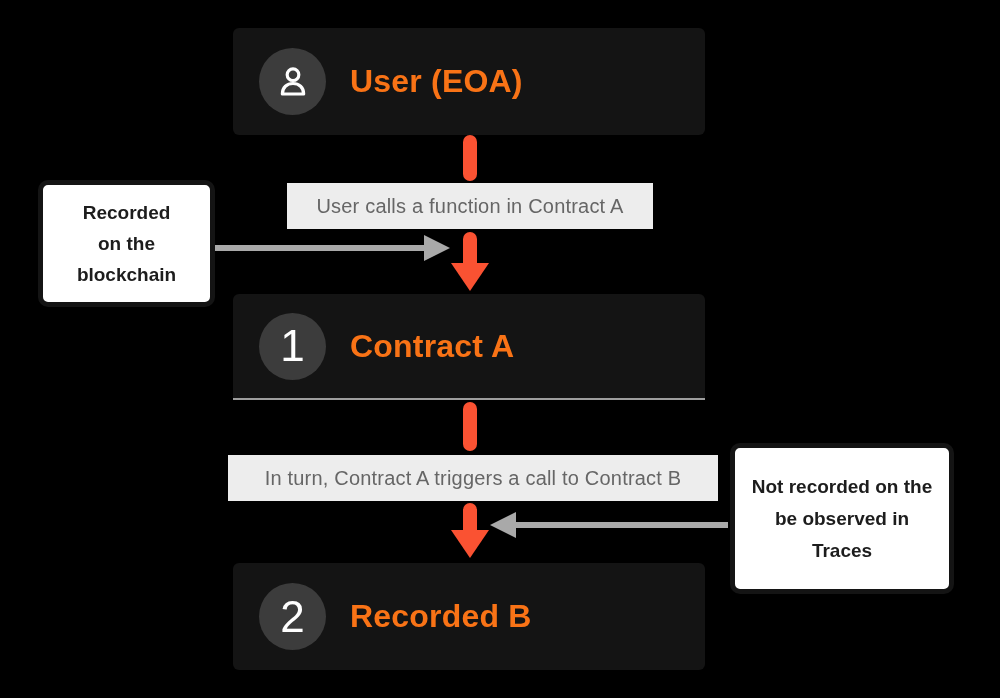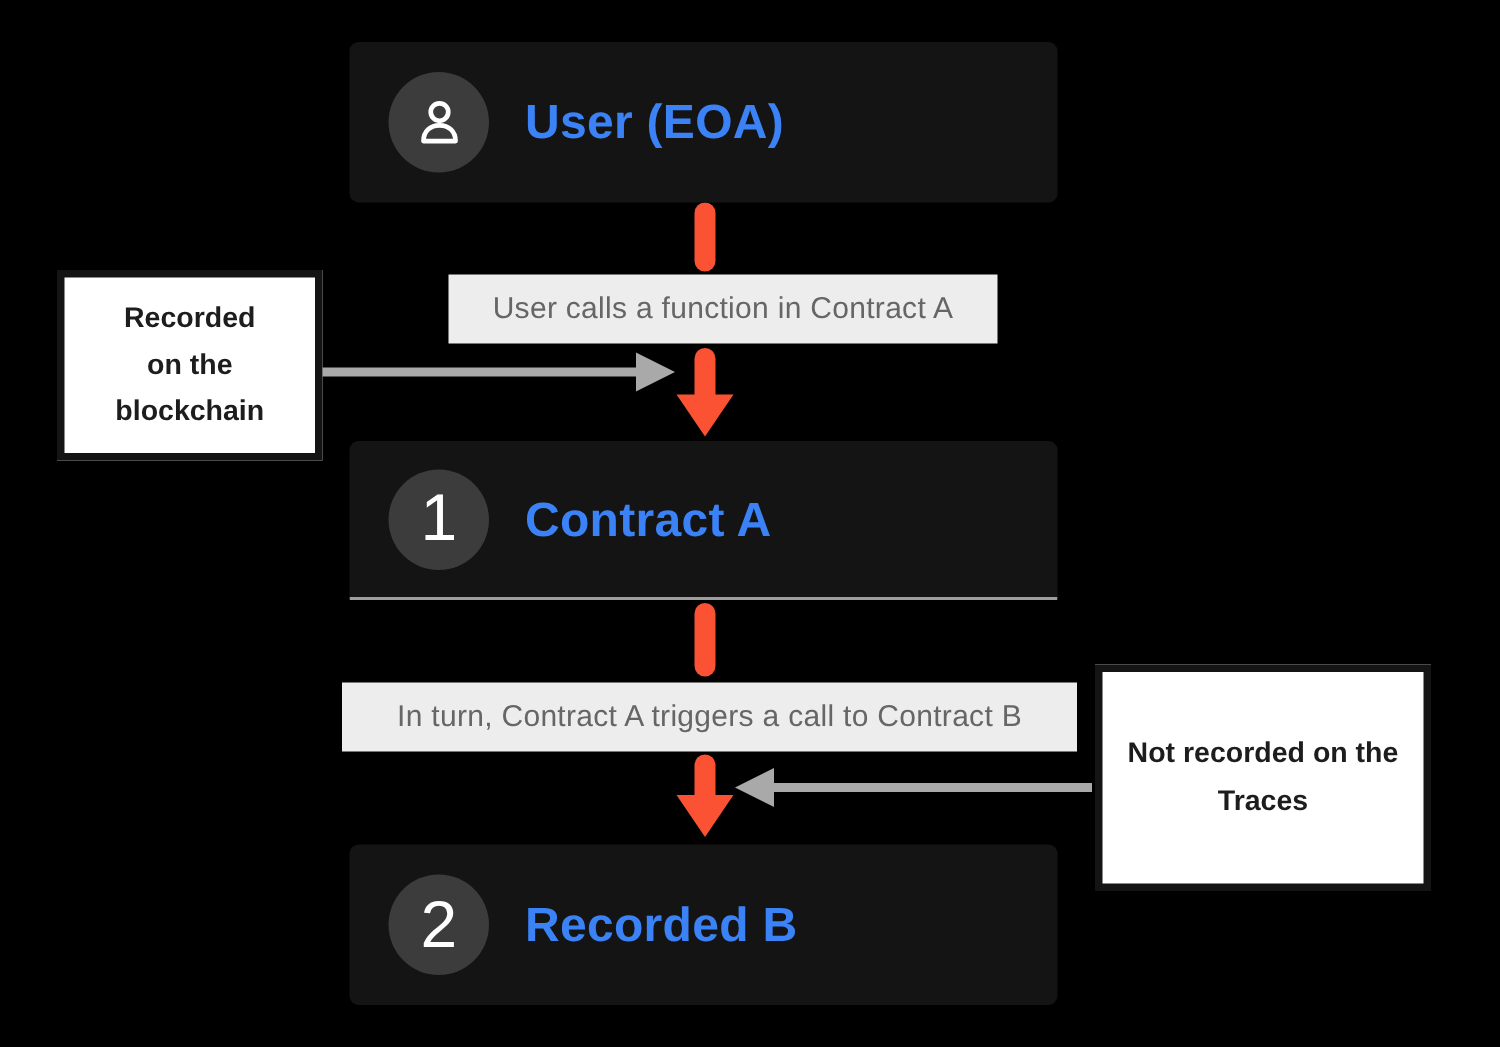--- a/index.html
+++ b/index.html
@@ -10,28 +10,28 @@
   .node{
     position:absolute;left:233px;width:472px;height:107px;
     background:#141414;border-radius:6px;
     display:flex;align-items:center;gap:24px;padding-left:26px;box-sizing:border-box;
   }
   .node-badge{
     width:67px;height:67px;border-radius:50%;background:#3c3c3c;flex:0 0 auto;
     display:flex;align-items:center;justify-content:center;
   }
   .node-badge .num{font-size:44px;font-weight:400;color:#fff;line-height:1;}
-  .node-label{font-size:32px;font-weight:700;color:#3b82f6;letter-spacing:.2px;}
+  .node-label{font-size:32px;font-weight:700;color:#f97316;letter-spacing:.2px;}
   .flow-label{
     position:absolute;background:#ededed;color:#666;
     display:flex;align-items:center;justify-content:center;
     font-size:20px;letter-spacing:.2px;
   }
   .callout{
-    position:absolute;background:#fff;border:5px solid #141414;border-radius:0;
+    position:absolute;background:#fff;border:5px solid #141414;border-radius:10px;
     box-sizing:border-box;display:flex;flex-direction:column;
     align-items:center;justify-content:center;
     font-weight:700;color:#1d1d1d;text-align:center;
   }
   .callout .line{display:block;}
   .callout-left{left:38px;top:180px;width:177px;height:127px;font-size:19px;line-height:31px;}
   .callout-right{left:730px;top:443px;width:224px;height:151px;font-size:19px;line-height:32px;}
   .arrow-layer{position:absolute;left:0;top:0;pointer-events:none;}
   .sep-bottom{border-bottom:2px solid #9e9e9e;border-bottom-left-radius:0;border-bottom-right-radius:0;}
 </style>
@@ -68,21 +68,21 @@
   <div class="node" style="top:28px;">
     <div class="node-badge">
       <svg width="40" height="40" viewBox="0 0 24 24" fill="none" stroke="#fff" stroke-width="1.9" stroke-linejoin="round" stroke-linecap="round">
         <circle cx="12" cy="7.6" r="3.5"></circle>
         <path d="M5.6,19.2 C5.6,15.2 8.4,12.9 12,12.9 C15.6,12.9 18.4,15.2 18.4,19.2 Z"></path>
       </svg>
     </div>
     <div class="node-label">User (EOA)</div>
   </div>
 
-  <div class="flow-label" style="left:299px;top:183px;width:366px;height:46px;">User calls a function in Contract A</div>
+  <div class="flow-label" style="left:287px;top:183px;width:366px;height:46px;">User calls a function in Contract A</div>
 
   <div class="node sep-bottom" style="top:294px;height:106px;">
     <div class="node-badge">
       <span class="num">1</span>
     </div>
     <div class="node-label">Contract A</div>
   </div>
 
   <div class="flow-label" style="left:228px;top:455px;width:490px;height:46px;">In turn, Contract A triggers a call to Contract B</div>
 
@@ -94,16 +94,17 @@
   </div>
 
   <div class="callout callout-left">
     <span class="line">Recorded</span>
     <span class="line">on the</span>
     <span class="line">blockchain</span>
   </div>
 
   <div class="callout callout-right">
     <span class="line">Not recorded on the</span>
+    <span class="line">be observed in</span>
     <span class="line">Traces</span>
   </div>
 
 </div>
 
 </body></html>

